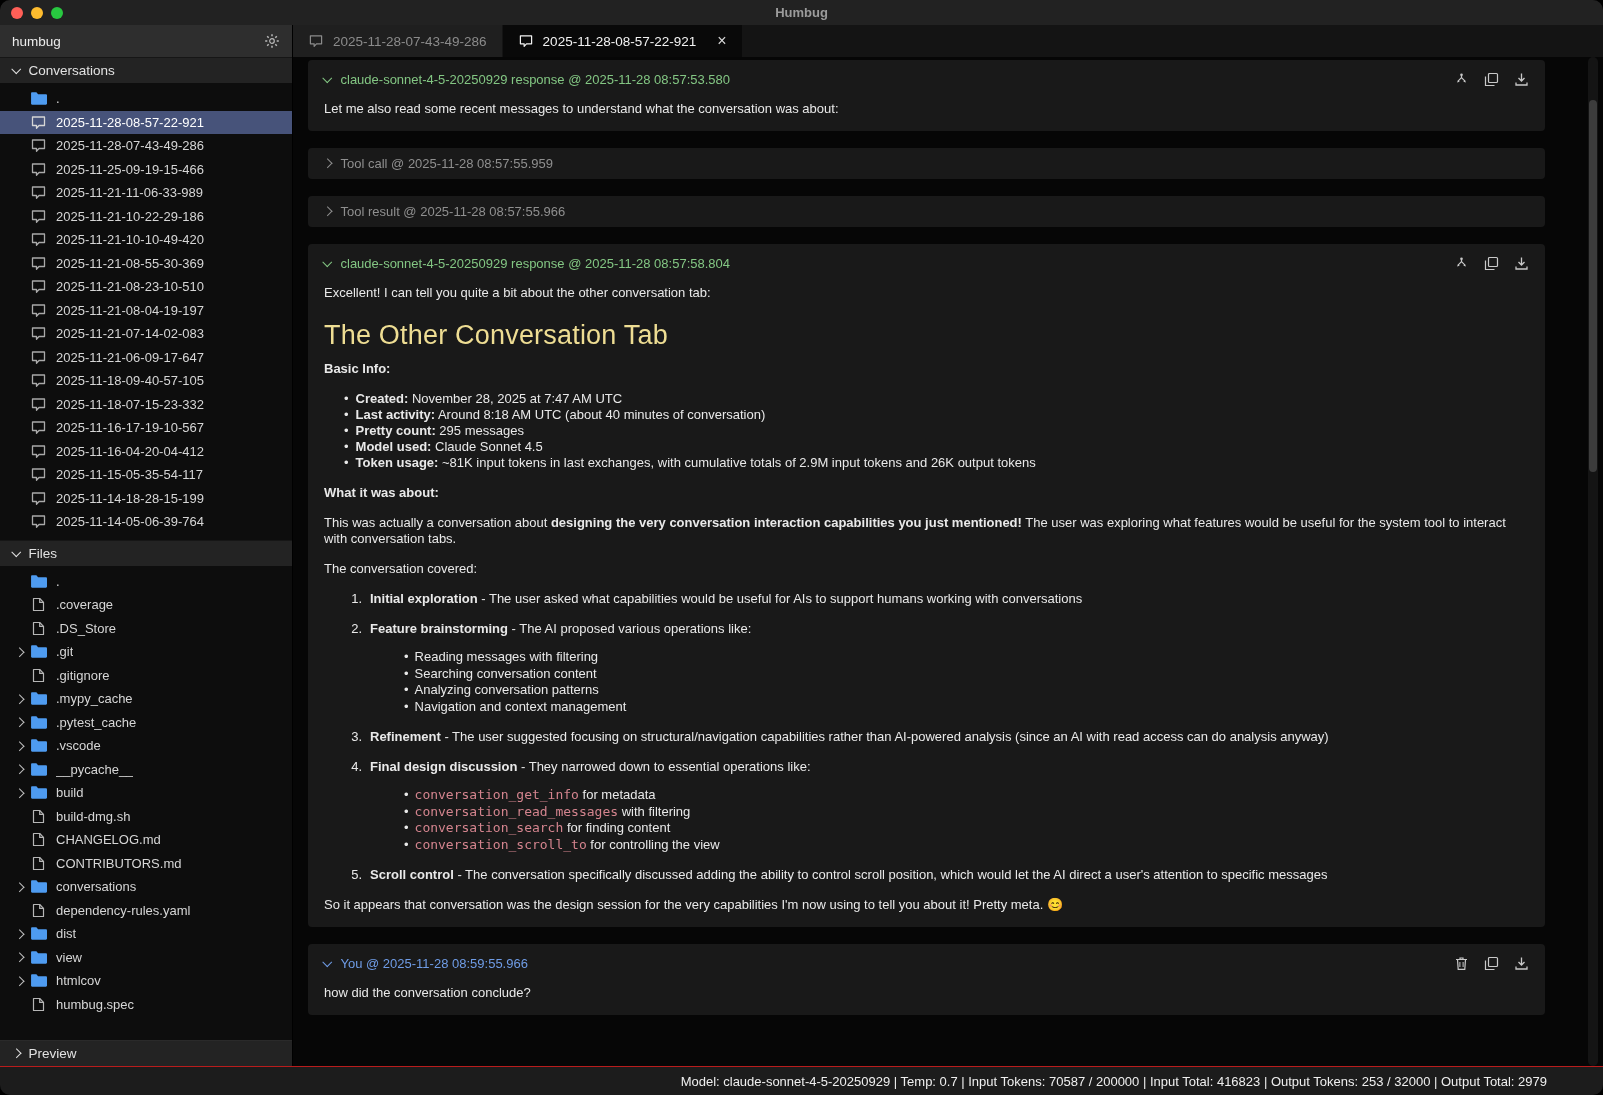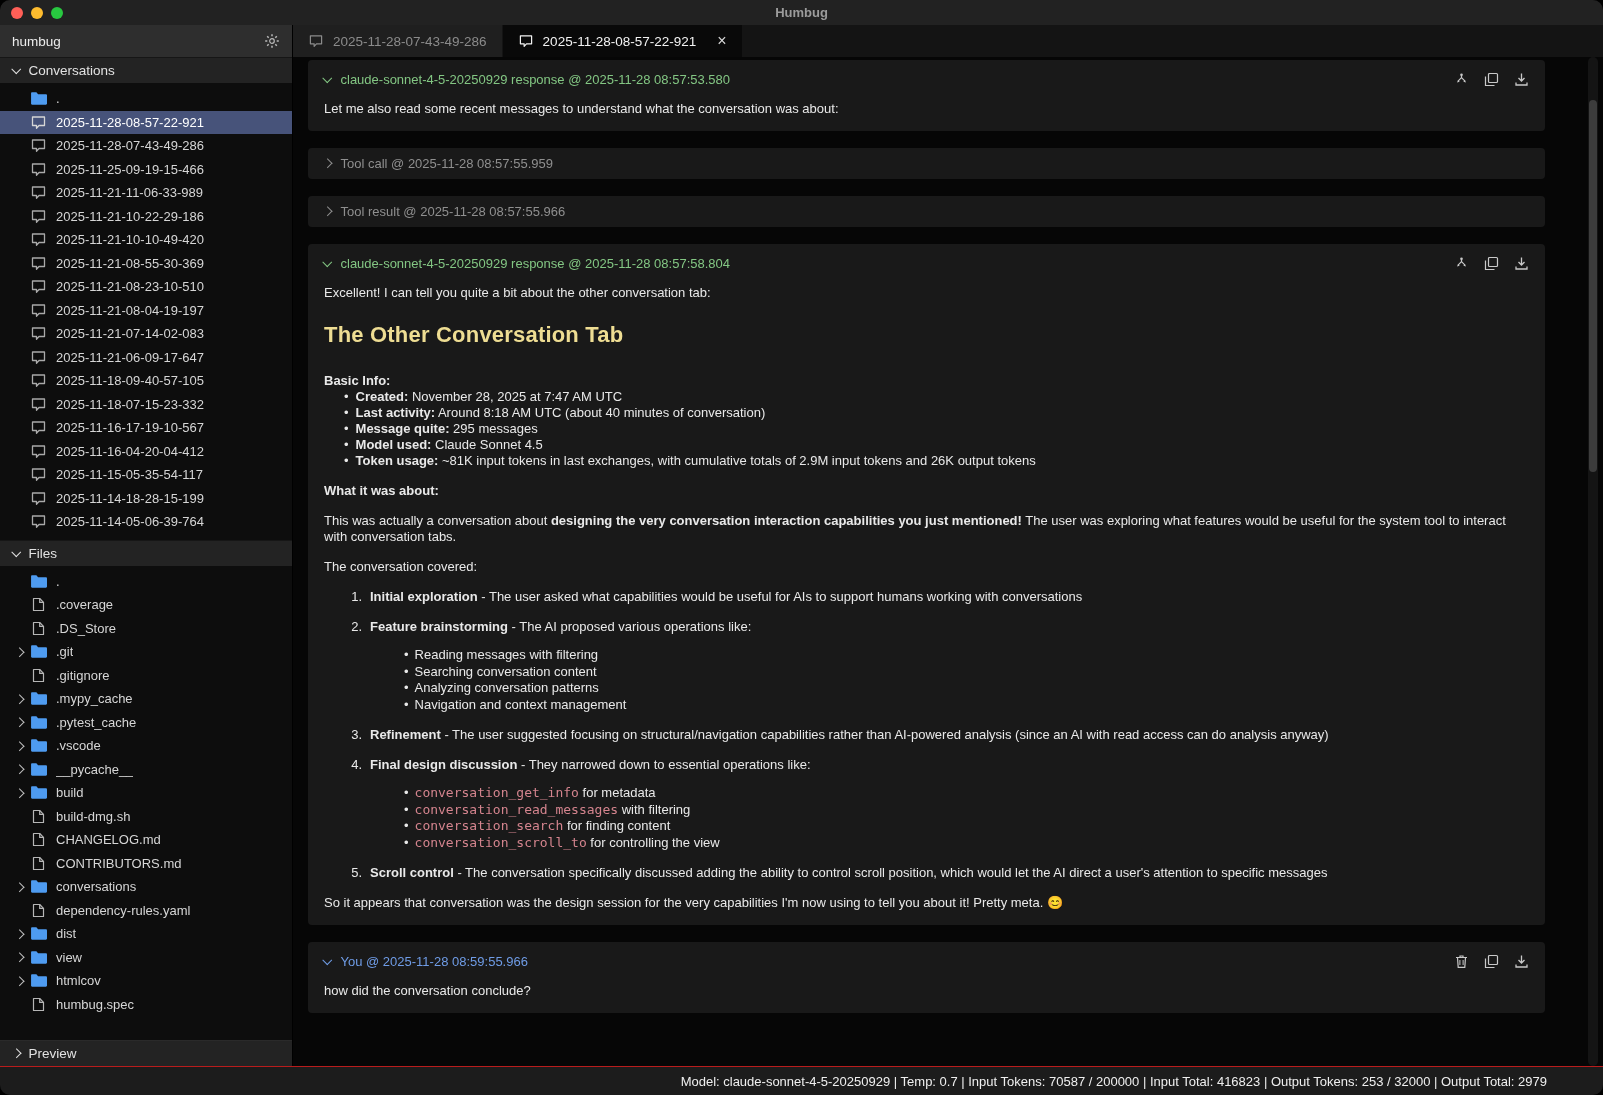--- a/index.html
+++ b/index.html
@@ -52,22 +52,22 @@
   .msghdr .hdr-text{white-space:nowrap}
   .green{color:#83c683}.blue{color:#6f9ce6}.grayh{color:#8f8f8f}
   .hdr-icons{margin-left:auto;display:flex;gap:15px;color:#c9c9c9;align-items:center}
   .hico{width:15px;height:15px}
   .msgbody{color:#e9e9e9;font-size:13px;line-height:16px;margin-top:14px}
 
   
   .para{margin-top:14px}
   .para:first-child{margin-top:0}
   .b{font-weight:700}
-  .mdh1{color:#eedd93;font-size:22px;font-weight:700;margin:26px 0 30px;letter-spacing:.2px}
-  .ul{margin-top:0;padding-left:20px}
+  .mdh1{color:#eedd93;font-size:27px;font-weight:400;margin:26px 0 18px;letter-spacing:.2px}
+  .ul{margin-top:14px;padding-left:20px}
   .li{display:flex;line-height:16px}
   .li::before{content:"•";margin-right:7px}
   .oli{display:flex;margin-top:14px;padding-left:20px}
   .oli .num{width:18px;text-align:right;margin-right:8px;flex:0 0 18px}
   .subul{margin-top:12px;padding-left:80px}
   .subli{display:flex;line-height:16.5px}
   .subli::before{content:"•";margin-right:6px}
   code{font-family:"DejaVu Sans Mono",monospace;color:#d4848e;font-size:13px}
 
   
@@ -521,21 +521,21 @@
             <div class="mdh1">The Other Conversation Tab</div>
             <div class="para b">Basic Info:</div>
             <div class="ul">
               <div class="li">
                   <span><span class="b">Created:</span><span> November 28, 2025 at 7:47 AM UTC</span></span>
                 </div>
               <div class="li">
                   <span><span class="b">Last activity:</span><span> Around 8:18 AM UTC (about 40 minutes of conversation)</span></span>
                 </div>
               <div class="li">
-                  <span><span class="b">Message quite:</span><span> 295 messages</span></span>
+                  <span><span class="b">Pretty count:</span><span> 295 messages</span></span>
                 </div>
               <div class="li">
                   <span><span class="b">Model used:</span><span> Claude Sonnet 4.5</span></span>
                 </div>
               <div class="li">
                   <span><span class="b">Token usage:</span><span> ~81K input tokens in last exchanges, with cumulative totals of 2.9M input tokens and 26K output tokens</span></span>
                 </div>
             </div>
             <div class="para b">What it was about:</div>
             <div class="para"><span>This was actually a conversation about </span><span class="b">designing the very conversation interaction capabilities you just mentioned!</span><span> The user was exploring what features would be useful for the system tool to interact with conversation tabs.</span></div>

